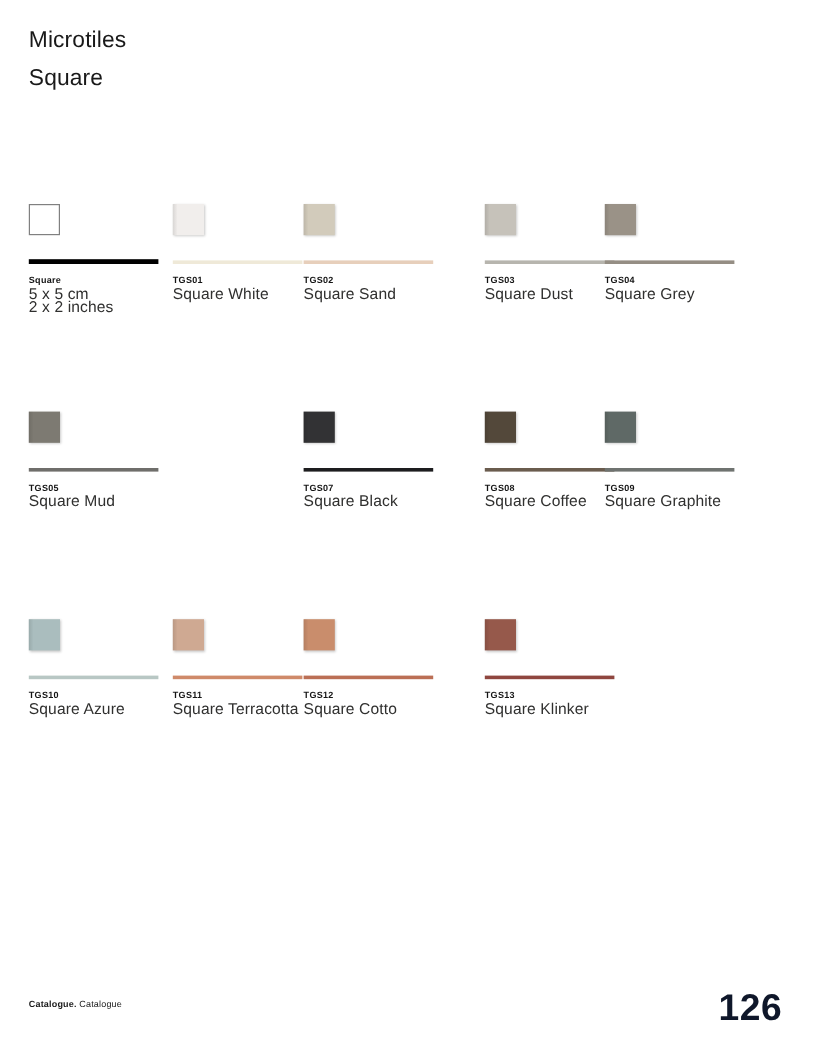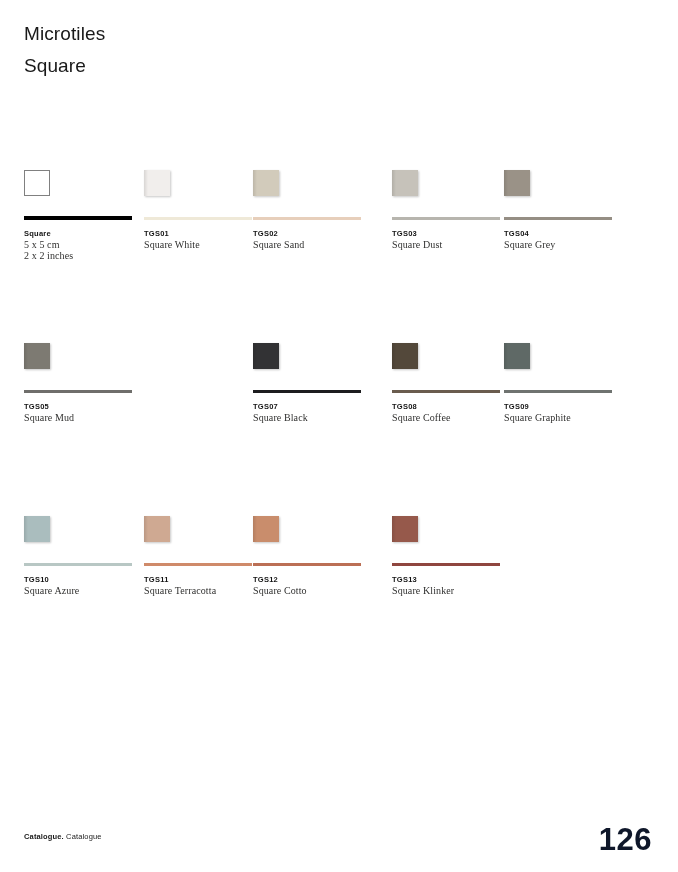--- a/index.html
+++ b/index.html
@@ -42,21 +42,21 @@
     height: 173px;
   }
   .cell {
     position: absolute;
     top: 0;
     width: 120px;
   }
   .cell.c0 { left: 0px; }
   .cell.c1 { left: 120px; }
   .cell.c2 { left: 229px; }
-  .cell.c3 { left: 368px; }
+  .cell.c3 { left: 380px; }
   .cell.c4 { left: 480px; }
 
   
   .chip-wrap {
     height: 52px;
     position: relative;
   }
   .chip {
     position: absolute;
     left: 0;
@@ -101,27 +101,26 @@
     padding-top: 4px;
   }
   .code {
     font-size: 7.5px;
     font-weight: bold;
     line-height: 11px;
     letter-spacing: 0.25px;
     color: #141414;
   }
   .desc {
-    font-size: 10px;
+    font-size: 13px;
     font-weight: normal;
     line-height: 11px;
     letter-spacing: 0.1px;
     color: #30302f;
     white-space: pre-line;
-    font-family: Liberation Serif, serif;
   }
 
   
   .footer-note {
     position: absolute;
     left: 24px;
     bottom: 30px;
     font-size: 7.5px;
     line-height: 11px;
     letter-spacing: 0.15px;

